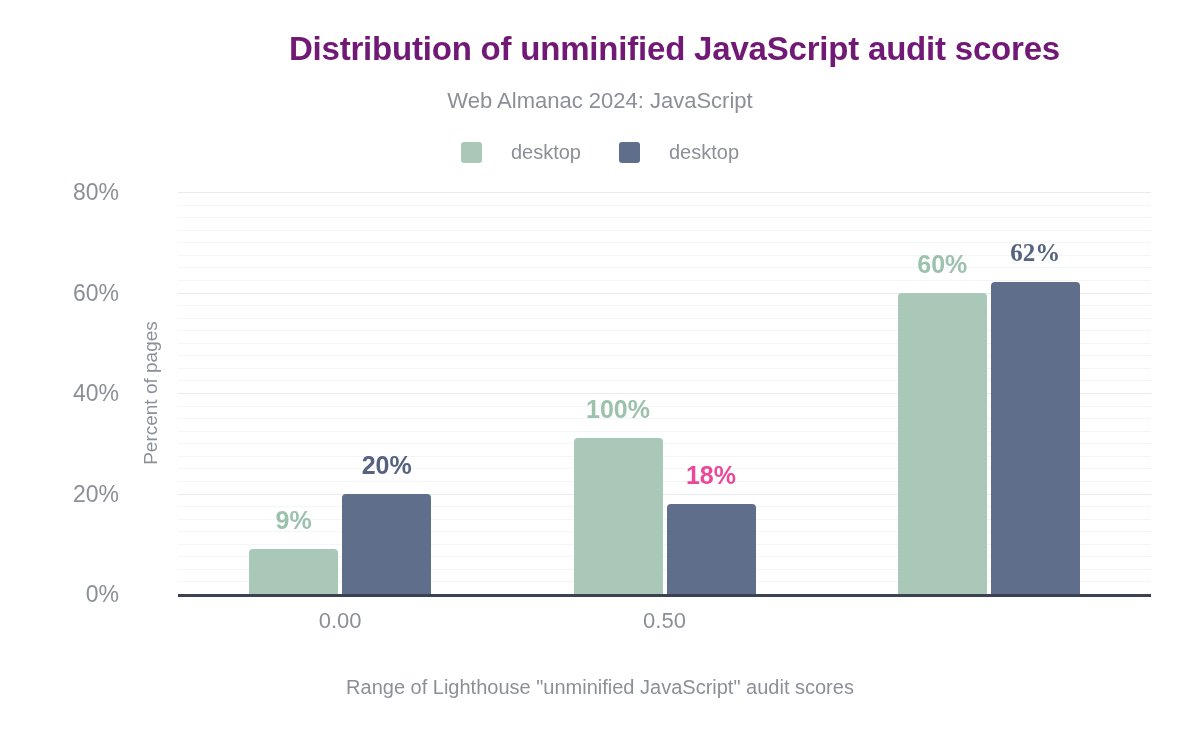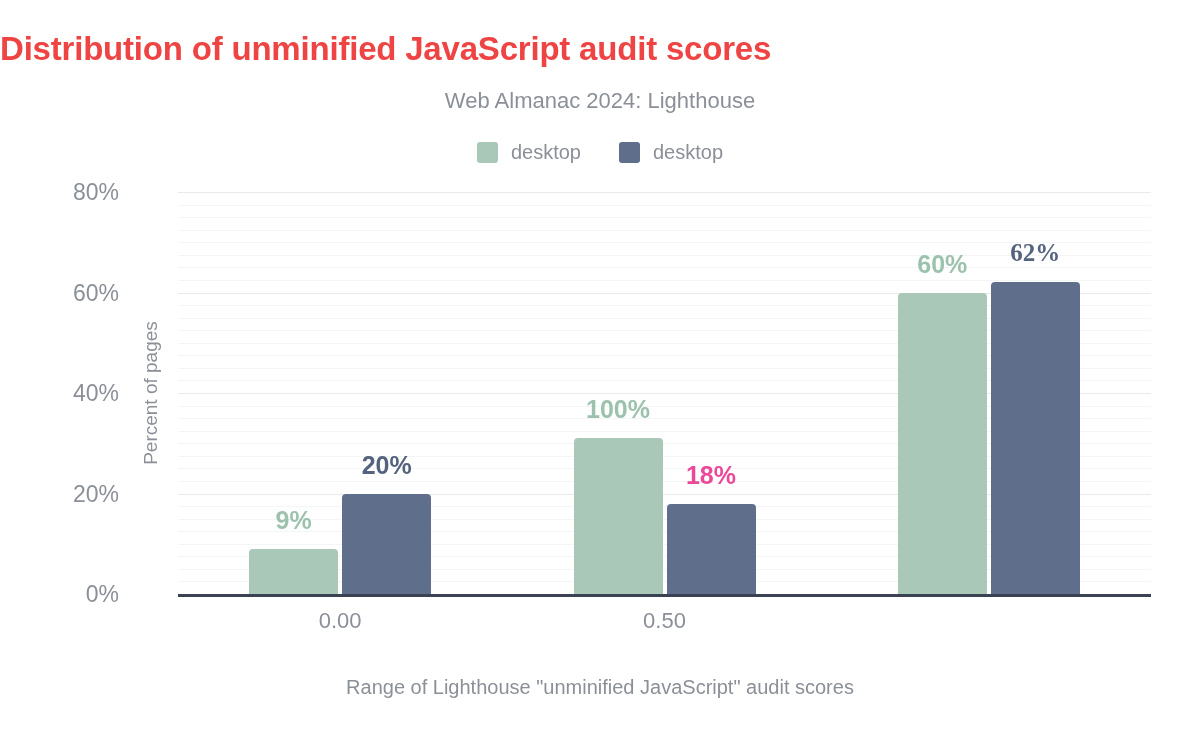--- a/index.html
+++ b/index.html
@@ -18,24 +18,24 @@
     width: 1200px;
     height: 742px;
   }
 
   
   #chart-title {
     position: absolute;
     top: 30px;
     left: 0;
     width: 1060px;
-    text-align: left;
+    text-align: right;
     font-size: 33px;
     font-weight: bold;
-    color: #ef4444;
+    color: #701a75;
     letter-spacing: -0.2px;
     white-space: nowrap;
   }
   #chart-subtitle {
     position: absolute;
     top: 88px;
     left: 0;
     width: 1200px;
     text-align: center;
     font-size: 22px;
@@ -51,21 +51,21 @@
     left: 0;
     width: 1200px;
     display: flex;
     justify-content: center;
     align-items: center;
     gap: 38px;
   }
   .legend-item {
     display: flex;
     align-items: center;
-    gap: 13px;
+    gap: 29px;
   }
   .legend-swatch {
     width: 21px;
     height: 21px;
     border-radius: 3px;
     display: inline-block;
   }
   .legend-label {
     font-size: 20px;
     color: #8b9098;
@@ -157,21 +157,21 @@
     white-space: nowrap;
   }
 </style>
 </head>
 <body>
 
 <div id="chart-root">
 
   <div id="chart-title">Distribution of unminified JavaScript audit scores</div>
 
-  <div id="chart-subtitle">Web Almanac 2024: Lighthouse</div>
+  <div id="chart-subtitle">Web Almanac 2024: JavaScript</div>
 
   <div id="legend">
       <div class="legend-item">
         <span class="legend-swatch" style="background: rgb(169, 200, 184);"></span>
         <span class="legend-label">desktop</span>
       </div>
       <div class="legend-item">
         <span class="legend-swatch" style="background: rgb(95, 110, 138);"></span>
         <span class="legend-label">desktop</span>
       </div>

